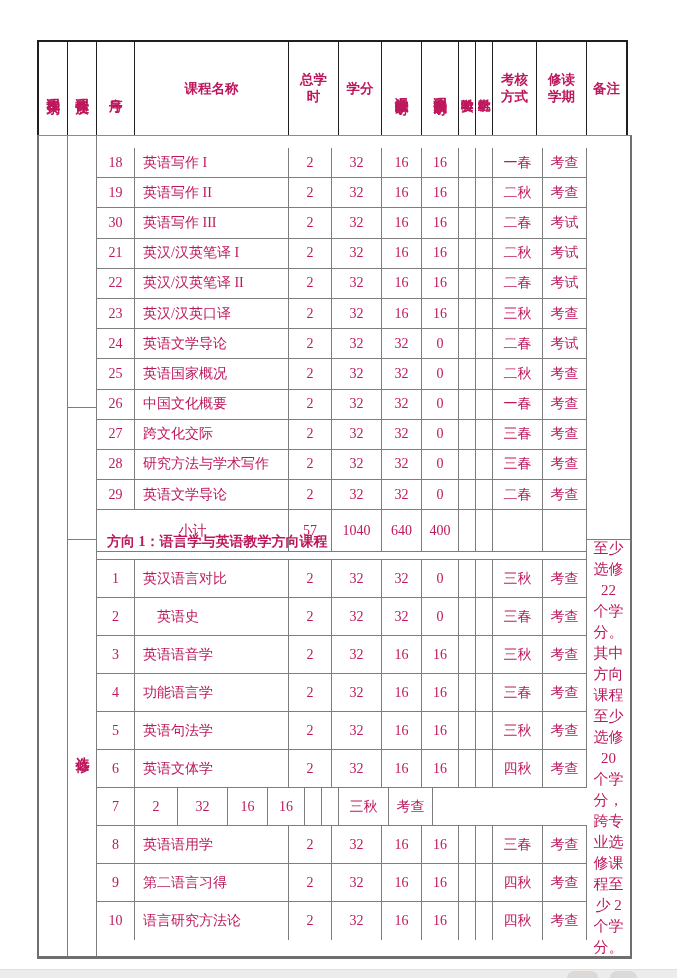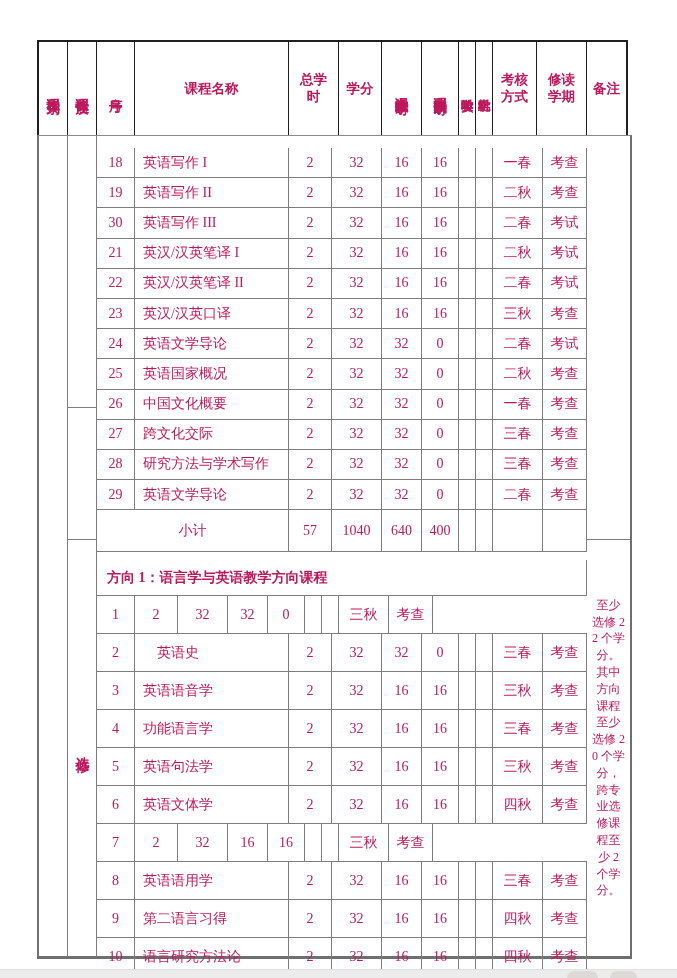--- a/index.html
+++ b/index.html
@@ -39,25 +39,25 @@
     font-size:14px;
   }
   .tbody .abs { position:absolute; box-sizing:border-box; }
   .col1 { left:0; top:0; width:29px; height:820px; border-right:1px solid #7d7d7d; }
   .col2a{ left:29px; top:0; width:29px; height:272px; border-right:1px solid #7d7d7d; border-bottom:1px solid #7d7d7d; }
   .col2b{ left:29px; top:272px; width:29px; height:132px; border-right:1px solid #7d7d7d; border-bottom:1px solid #7d7d7d; }
   .col2c{ left:29px; top:404px; width:29px; height:416px; border-right:1px solid #7d7d7d;
           display:flex; align-items:center; justify-content:center; }
   .elective { writing-mode:vertical-rl; text-orientation:upright; font-weight:bold; font-size:14px; line-height:1; letter-spacing:2px; }
   .rows1 { left:58px; top:12px; width:490px; }
-  .rows2 { left:58px; top:424px; width:490px; }
+  .rows2 { left:58px; top:388px; width:490px; }
   .remark1 { left:548px; top:0; width:43px; height:404px; border-bottom:1px solid #7d7d7d; }
   .remark2 { left:548px; top:404px; width:43px; height:416px;
              display:flex; align-items:center; justify-content:center; }
-  .remark-text { font-size:12px; line-height:1.4; text-align:center; padding:0 5px; word-break:break-all; }
+  .remark-text { font-size:15px; line-height:1.4; text-align:center; padding:0 5px; word-break:break-all; }
   .row { display:flex; align-items:stretch; box-sizing:border-box; border-bottom:1px solid #7d7d7d; }
   .r1 { height:30.2px; }
   .r2 { height:38px; }
   .rsub { height:41.6px; }
   .rtitle { height:36px; }
   .rows2 .row:last-child { border-bottom:none; }
   .cell {
     box-sizing:border-box; border-right:1px solid #7d7d7d;
     display:flex; align-items:center; justify-content:center; text-align:center; overflow:hidden;
   }
@@ -302,20 +302,21 @@
     </div>
 
     <div class="abs rows2">
       <div class="row rtitle">
         <div class="cell title-cell">方向 1：语言学与英语教学方向课程</div>
       </div>
       <div>
 
           <div class="row r2">
             <div class="cell w-no">1</div>
+            <div class="cell w-name name">英汉语言对比</div>
             <div class="cell w-credit">2</div>
             <div class="cell w-total">32</div>
             <div class="cell w-class">32</div>
             <div class="cell w-prac">0</div>
             <div class="cell w-lab"></div>
             <div class="cell w-comp"></div>
             <div class="cell w-sem">三秋</div>
             <div class="cell w-ass">考查</div>
           </div>
 

